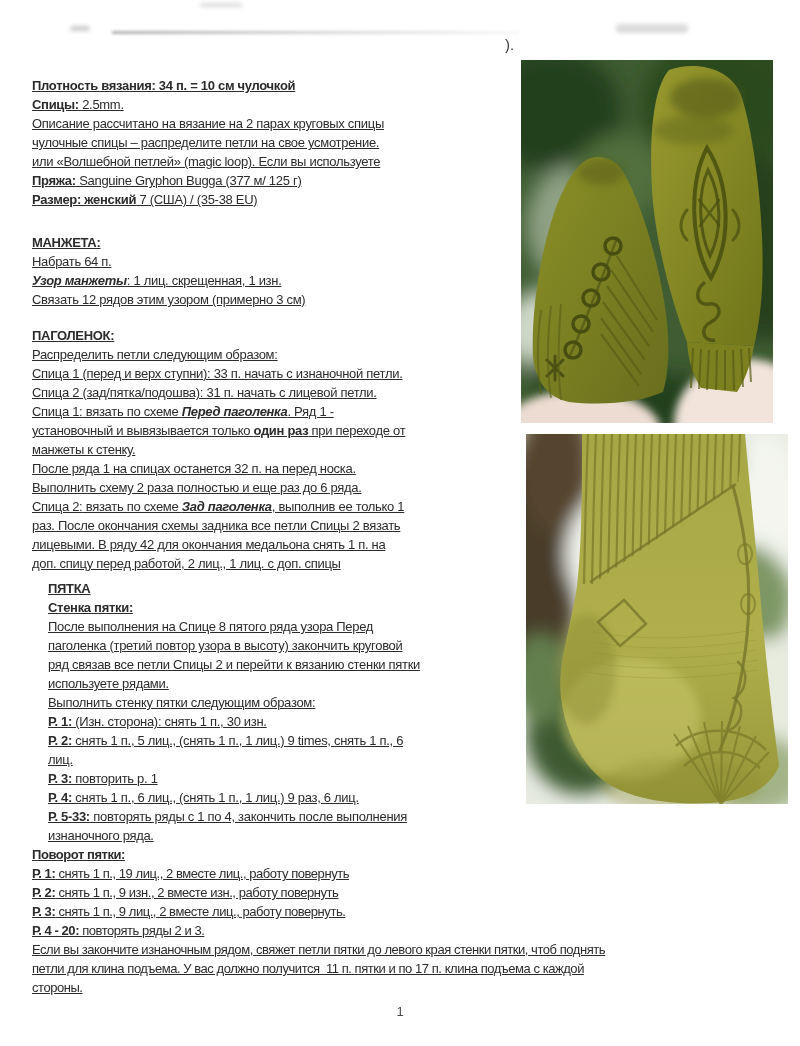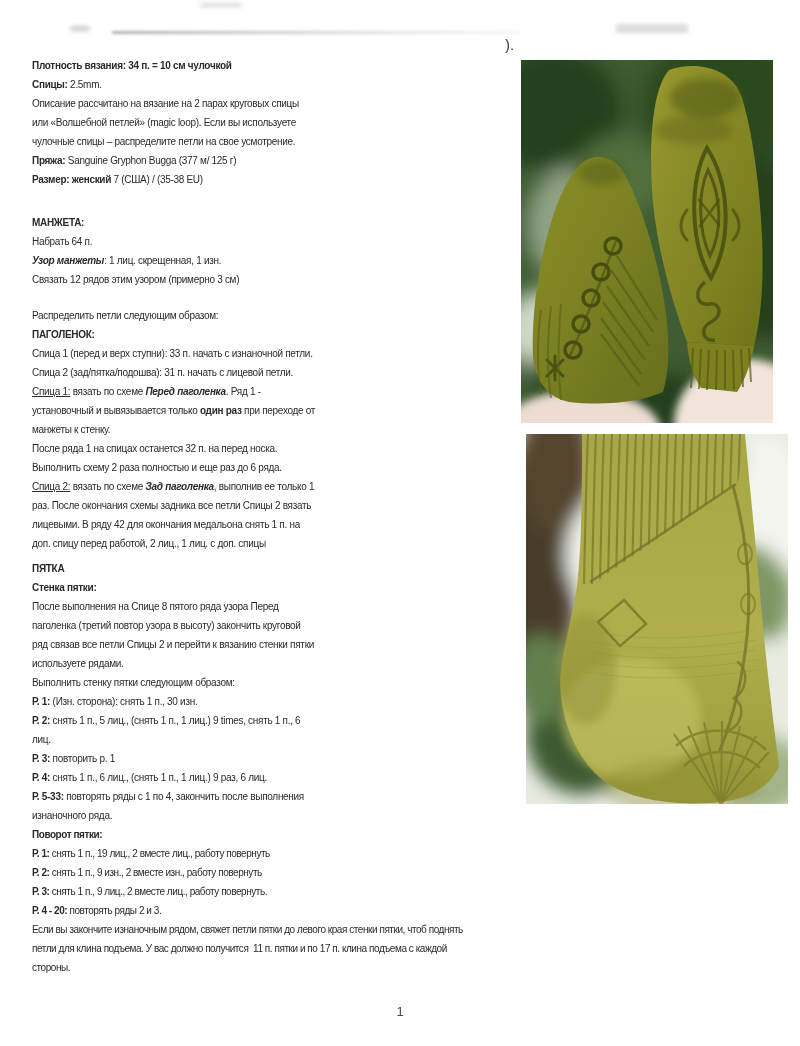--- a/index.html
+++ b/index.html
@@ -1,26 +1,26 @@
 <!DOCTYPE html>
 <html><head>
 <meta charset="utf-8">
 <style>
   html,body{margin:0;padding:0;background:#888;}
   .page{position:relative;width:800px;height:1046px;margin:0 auto;background:#ffffff;
         font-family:"Liberation Sans",sans-serif;color:#2b2b2b;overflow:hidden;}
-  .text-col{position:absolute;left:32px;top:56px;width:762px;font-size:10px;line-height:19px;
-            letter-spacing:-0.3px;}
+  .text-col{position:absolute;left:32px;top:76px;width:762px;font-size:13px;line-height:19px;
+            letter-spacing:-0.3px;text-decoration:underline;}
   .line{white-space:pre;height:19px;}
   .run-b{font-weight:700;}
   .run-bi{font-weight:700;font-style:italic;}
   .run-u{text-decoration:underline;}
   .sec-manzheta{margin-top:24px;}
   .sec-pagolenok{margin-top:17px;}
-  .sec-pyatka{margin-top:6px;}
+  .sec-pyatka{margin-top:6px;margin-left:16px;}
   .sec-povorot{letter-spacing:-0.45px;}
   .photo{position:absolute;display:block;}
   .page-number{position:absolute;left:0;top:1004px;width:800px;text-align:center;
                font-size:13px;color:#4a4a4a;}
   .smudge{position:absolute;background:#9a9a9a;border-radius:3px;filter:blur(2px);}
   .streak{position:absolute;height:3px;filter:blur(1.4px);
           background:linear-gradient(to right,rgba(110,110,110,.55),rgba(150,150,150,.08));}
   .paren{position:absolute;left:505px;top:36px;font-size:15px;color:#3a3a3a;}
 </style>
 </head>
@@ -32,34 +32,34 @@
   <div class="smudge" style="left:70px;top:26px;width:20px;height:5px;opacity:.5"></div>
   <div class="streak" style="left:112px;top:31px;width:408px;"></div>
   <div class="smudge" style="left:616px;top:24px;width:72px;height:9px;opacity:.35"></div>
   <span class="paren">).</span>
 
   <div class="text-col">
     <div class="sec sec-intro">
         <div class="line"><span class="run-b">Плотность вязания: 34 п. = 10 см чулочкой</span></div>
         <div class="line"><span class="run-b">Спицы:</span><span class="run-r"> 2.5mm.</span></div>
         <div class="line"><span class="run-r">Описание рассчитано на вязание на 2 парах круговых спицы</span></div>
+        <div class="line"><span class="run-r">чулочные спицы – распределите петли на свое усмотрение.</span></div>
         <div class="line"><span class="run-r">или «Волшебной петлей» (magic loop). Если вы используете</span></div>
-        <div class="line"><span class="run-r">чулочные спицы – распределите петли на свое усмотрение.</span></div>
         <div class="line"><span class="run-b">Пряжа:</span><span class="run-r"> Sanguine Gryphon Bugga (377 м/ 125 г)</span></div>
         <div class="line"><span class="run-b">Размер: женский</span><span class="run-r"> 7 (США) / (35-38 EU)</span></div>
       </div>
     <div class="sec sec-manzheta">
         <div class="line"><span class="run-b">МАНЖЕТА:</span></div>
         <div class="line"><span class="run-r">Набрать 64 п.</span></div>
         <div class="line"><span class="run-bi">Узор манжеты</span><span class="run-r">: 1 лиц. скрещенная, 1 изн.</span></div>
         <div class="line"><span class="run-r">Связать 12 рядов этим узором (примерно 3 см)</span></div>
       </div>
     <div class="sec sec-pagolenok">
+        <div class="line"><span class="run-b">ПАГОЛЕНОК:</span></div>
         <div class="line"><span class="run-r">Распределить петли следующим образом:</span></div>
-        <div class="line"><span class="run-b">ПАГОЛЕНОК:</span></div>
         <div class="line"><span class="run-r">Спица 1 (перед и верх ступни): 33 п. начать с изнаночной петли.</span></div>
         <div class="line"><span class="run-r">Спица 2 (зад/пятка/подошва): 31 п. начать с лицевой петли.</span></div>
         <div class="line"><span class="run-u">Спица 1:</span><span class="run-r"> вязать по схеме </span><span class="run-bi">Перед паголенка</span><span class="run-r">. Ряд 1 -</span></div>
         <div class="line"><span class="run-r">установочный и вывязывается только </span><span class="run-b">один раз</span><span class="run-r"> при переходе от</span></div>
         <div class="line"><span class="run-r">манжеты к стенку.</span></div>
         <div class="line"><span class="run-r">После ряда 1 на спицах останется 32 п. на перед носка.</span></div>
         <div class="line"><span class="run-r">Выполнить схему 2 раза полностью и еще раз до 6 ряда.</span></div>
         <div class="line"><span class="run-u">Спица 2:</span><span class="run-r"> вязать по схеме </span><span class="run-bi">Зад паголенка</span><span class="run-r">, выполнив ее только 1</span></div>
         <div class="line"><span class="run-r">раз. После окончания схемы задника все петли Спицы 2 вязать</span></div>
         <div class="line"><span class="run-r">лицевыми. В ряду 42 для окончания медальона снять 1 п. на</span></div>

